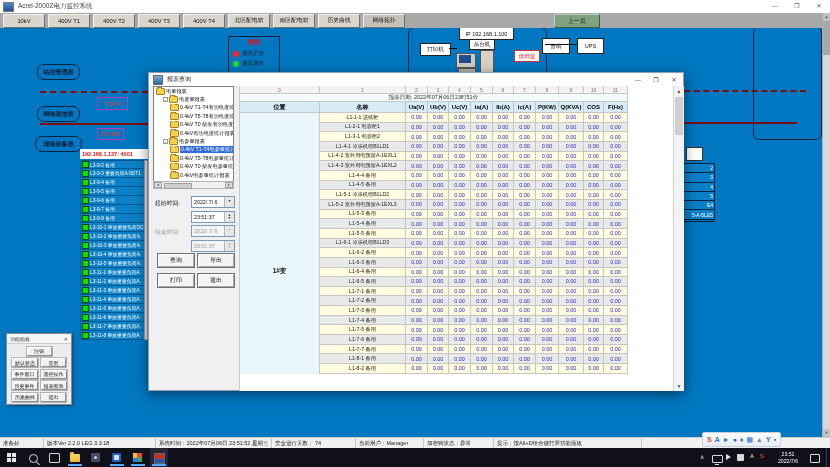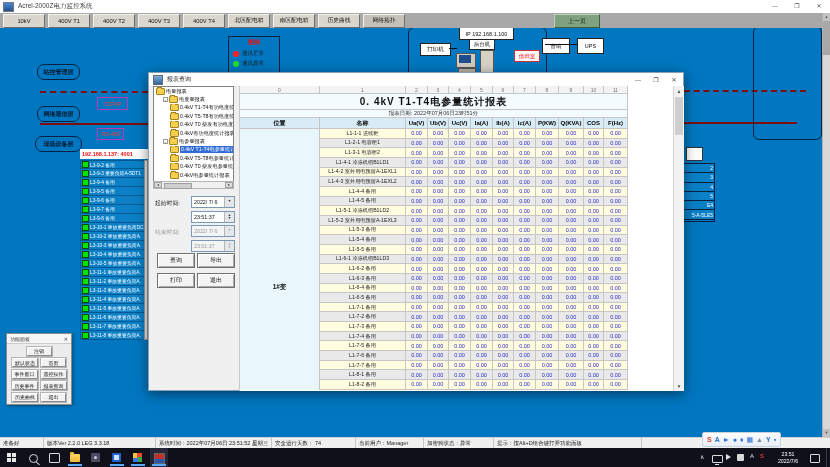--- a/index.html
+++ b/index.html
@@ -444,23 +444,20 @@
           <div class="cell idx-cell" style="width: 22px;">4</div>
           <div class="cell idx-cell" style="width: 22px;">5</div>
           <div class="cell idx-cell" style="width: 21px;">6</div>
           <div class="cell idx-cell" style="width: 22px;">7</div>
           <div class="cell idx-cell" style="width: 23px;">8</div>
           <div class="cell idx-cell" style="width: 25px;">9</div>
           <div class="cell idx-cell" style="width: 20px;">10</div>
           <div class="cell idx-cell" style="width: 24px;">11</div>
         </div>
       <div class="trow">
-          <div class="cell title-cell">0. 4kV T1-T4电参量统计报表</div>
-        </div>
-      <div class="trow">
           <div class="cell date-cell">报表日期: 2022年07月06日23时51分</div>
         </div>
       <div class="trow" id="head-row">
           <div class="cell head-cell" style="width: 80px;">位置</div>
           <div class="cell head-cell" style="width: 86px;">名称</div>
           <div class="cell head-cell" style="width: 22px;">Ua(V)</div>
           <div class="cell head-cell" style="width: 21px;">Ub(V)</div>
           <div class="cell head-cell" style="width: 22px;">Uc(V)</div>
           <div class="cell head-cell" style="width: 22px;">Ia(A)</div>
           <div class="cell head-cell" style="width: 21px;">Ib(A)</div>

